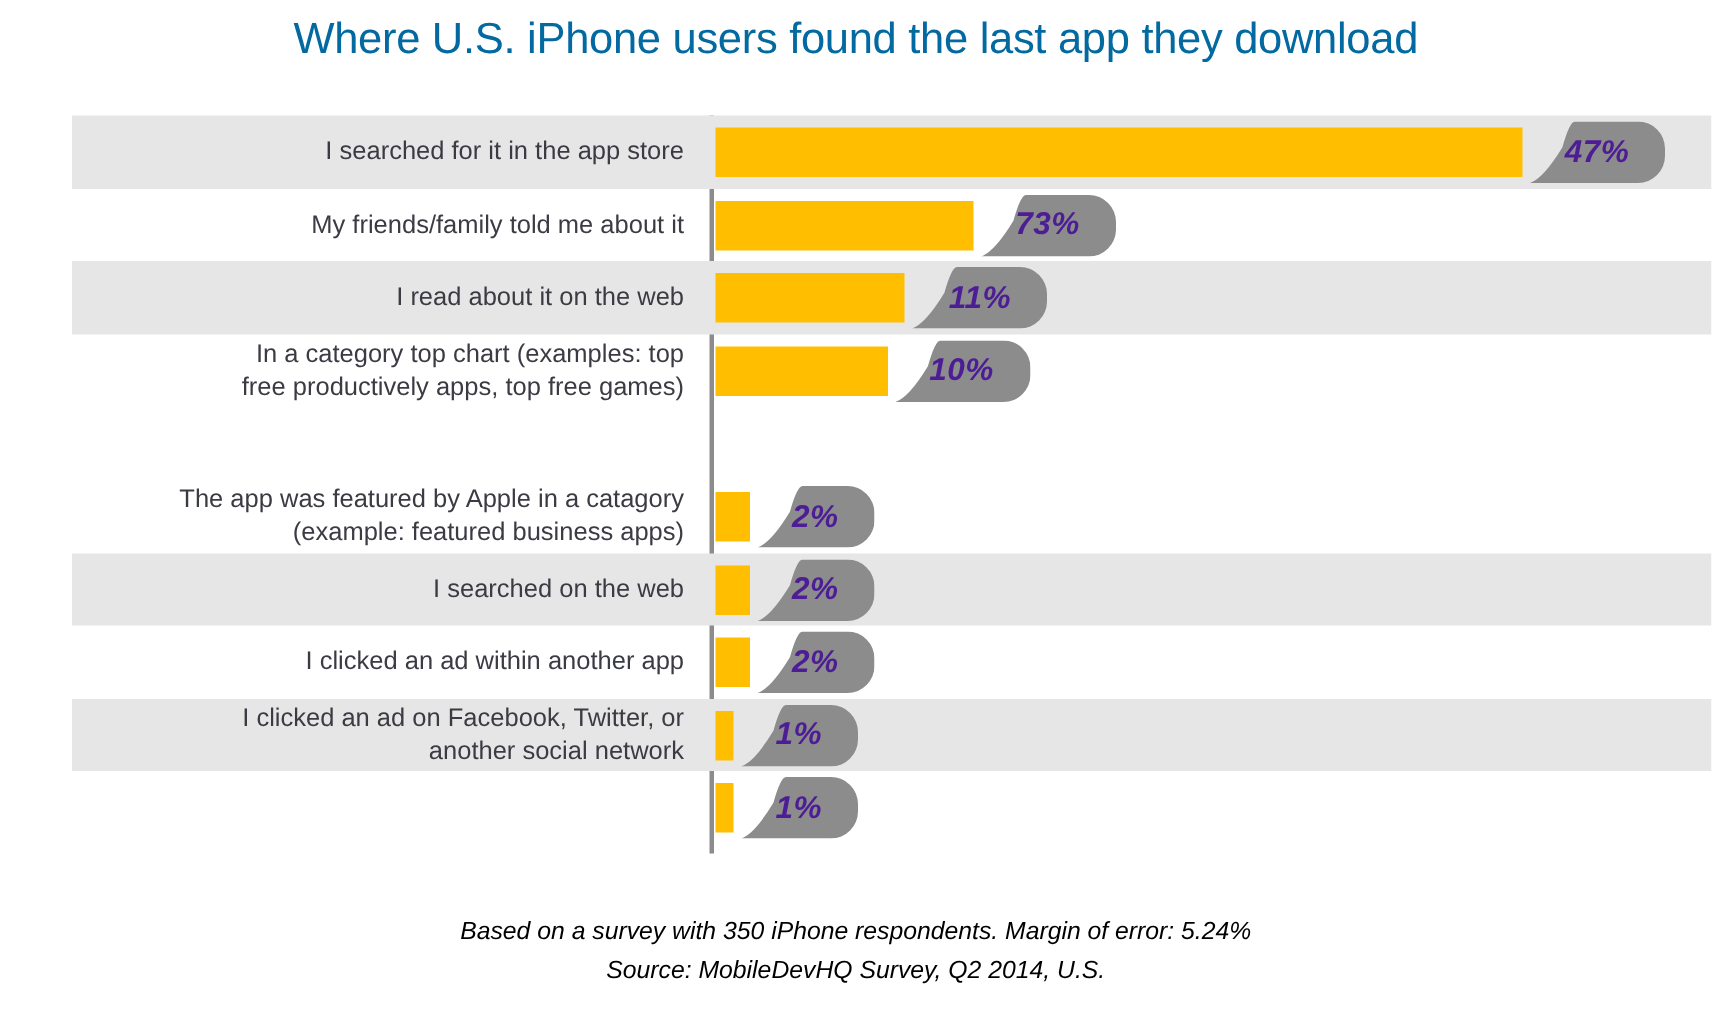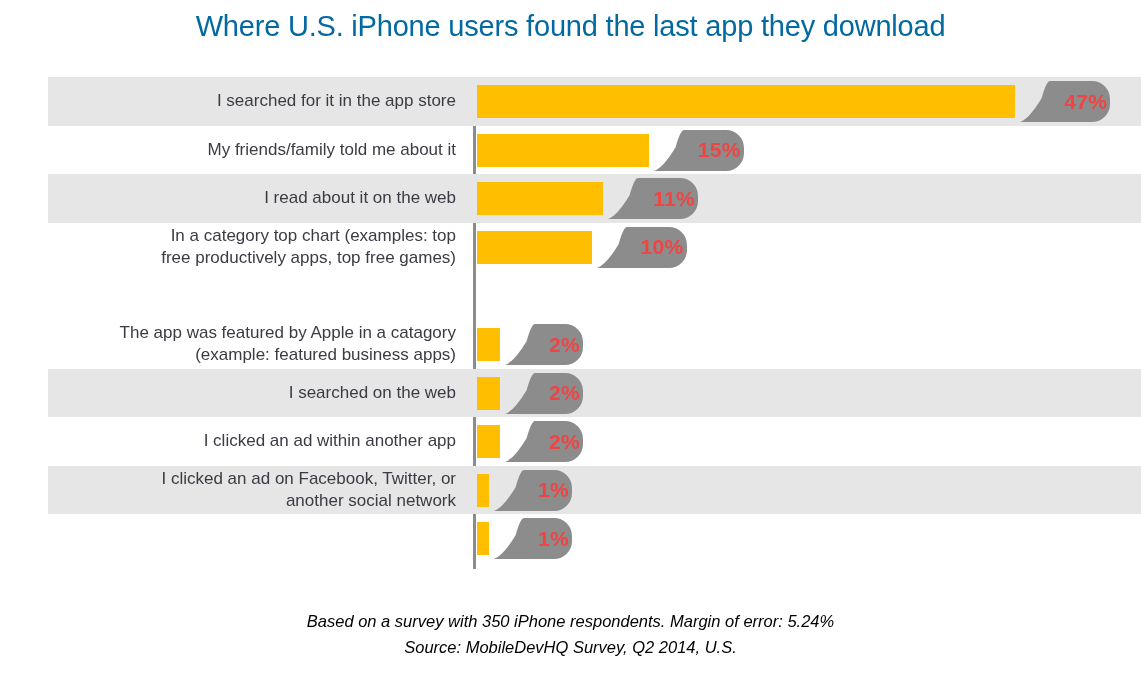--- a/index.html
+++ b/index.html
@@ -91,28 +91,29 @@
 
   
   .callout {
     position: absolute;
     height: 41px;
     top: 4px;
   }
   .callout svg { display: block; }
   .callout .val {
     position: absolute;
-    right: 3px;
+    right: 24px;
     top: 0;
     height: 41px;
     display: flex;
     align-items: center;
     font-size: 21px;
+    font-style: italic;
     font-weight: 700;
-    color: #ef4444;
+    color: #4c1d95;
     letter-spacing: 0.3px;
   }
 
   
   .footnote {
     position: absolute;
     left: 0; top: 608px;
     width: 1141px;
     text-align: center;
     font-size: 16.5px;
@@ -143,21 +144,21 @@
         </div>
       </div>
       <div class="row" style="top: 48.6px;">
         <div class="band"></div>
         <div class="row-label">My friends/family told me about it</div>
         <div class="bar" style="width: 171.75px;"></div>
         <div class="callout" style="left: 653.75px; width: 90px;">
           <svg width="90" height="41" viewBox="0 0 90 41">
             <path d="M 30 0 L 72 0 A 18 18 0 0 1 90 18 L 90 23 A 18 18 0 0 1 72 41 L 0 41 Q 9 38 21.599999999999998 17.22 Q 26.4 0 30 0 Z" fill="#8c8c8c"></path>
           </svg>
-          <div class="val">15%</div>
+          <div class="val">73%</div>
         </div>
       </div>
       <div class="row shaded" style="top: 97.2px;">
         <div class="band"></div>
         <div class="row-label">I read about it on the web</div>
         <div class="bar" style="width: 125.95px;"></div>
         <div class="callout" style="left: 607.95px; width: 90px;">
           <svg width="90" height="41" viewBox="0 0 90 41">
             <path d="M 30 0 L 72 0 A 18 18 0 0 1 90 18 L 90 23 A 18 18 0 0 1 72 41 L 0 41 Q 9 38 21.599999999999998 17.22 Q 26.4 0 30 0 Z" fill="#8c8c8c"></path>
           </svg>

